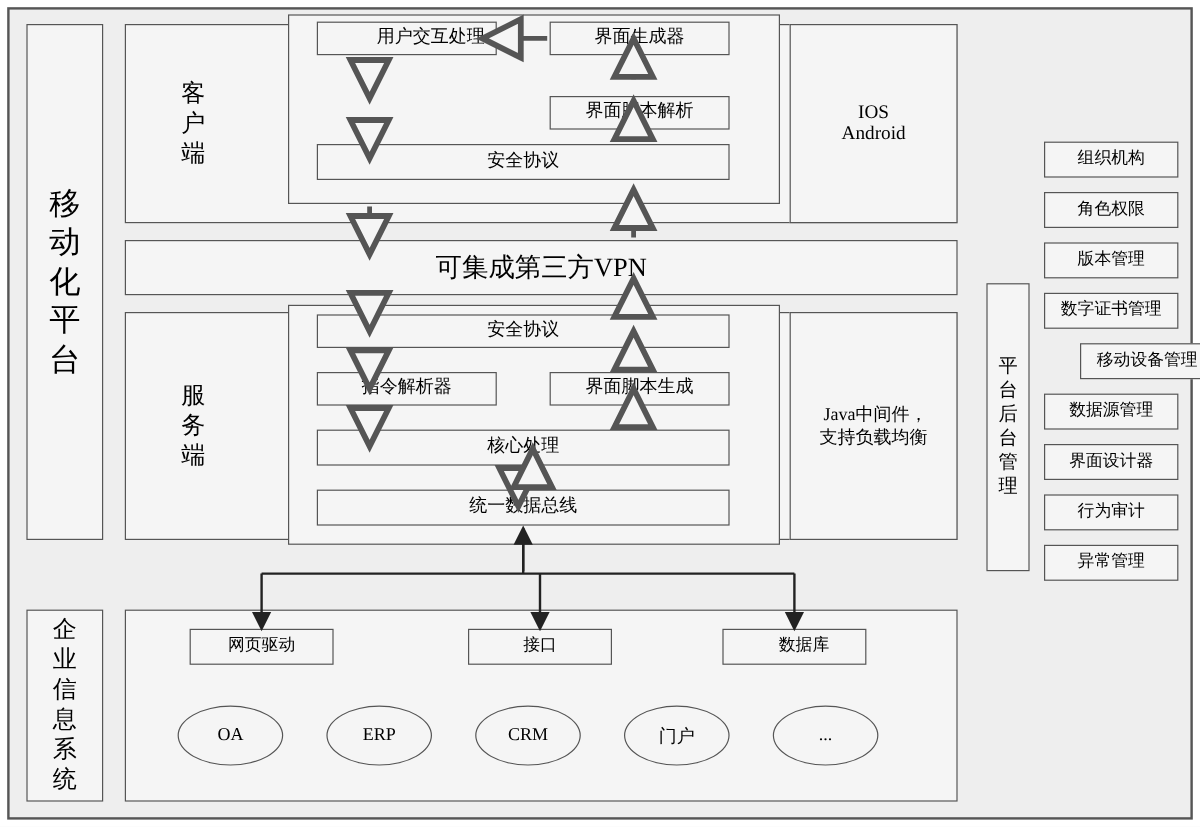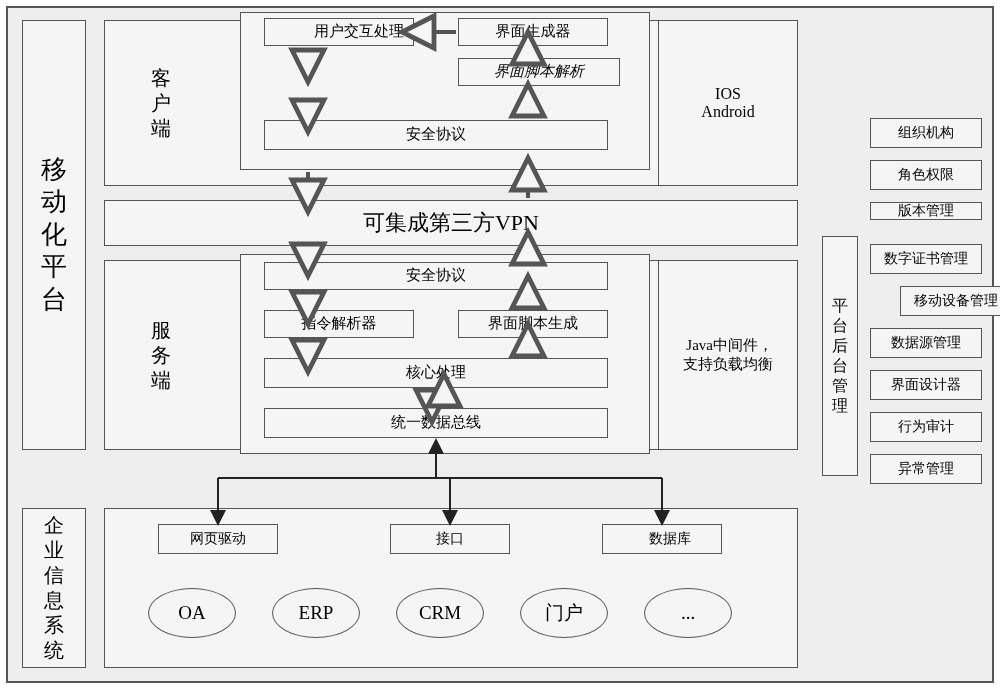--- a/index.html
+++ b/index.html
@@ -46,21 +46,21 @@
   }
   .box.small { font-size: 14px; }
   .box.big  { font-size: 22px; }
   .ell {
     position: absolute;
     border: 1.5px solid #555;
     border-radius: 50%;
     display: flex;
     align-items: center;
     justify-content: center;
-    font-size: 19px;
+    font-size: 15px;
     background: #f5f5f5;
   }
   
   .arr {
     position: absolute;
     pointer-events: none;
   }
 </style>
 </head>
 <body>
@@ -99,21 +99,21 @@
     </div>
   </div>
 
   <div>
     <div class="box small" style="left:862px; top:110px; width:112px; height:30px;">
         <span>组织机构</span>
       </div>
     <div class="box small" style="left:862px; top:152px; width:112px; height:30px;">
         <span>角色权限</span>
       </div>
-    <div class="box small" style="left:862px; top:194px; width:112px; height:18px;">
+    <div class="box small" style="left:862px; top:194px; width:112px; height:30px;">
         <span>版本管理</span>
       </div>
     <div class="box small" style="left:862px; top:236px; width:112px; height:30px;">
         <span>数字证书管理</span>
       </div>
     <div class="box small" style="left:892px; top:278px; width:112px; height:30px;">
         <span>移动设备管理</span>
       </div>
     <div class="box small" style="left:862px; top:320px; width:112px; height:30px;">
         <span>数据源管理</span>
@@ -137,21 +137,21 @@
     </div>
   </div>
 
   <div class="panel" style="left:232px; top:4px; width:410px; height:158px;"></div>
   <div class="box" style="left:256px; top:10px; width:150px; height:28px;padding-left:40px;">
       <span>用户交互处理</span>
     </div>
   <div class="box" style="left:450px; top:10px; width:150px; height:28px;">
       <span>界面生成器</span>
     </div>
-  <div class="box" style="left:450px; top:50px; width:162px; height:28px;font-style:italic;">
+  <div class="box" style="left:450px; top:72px; width:150px; height:28px;">
       <span>界面脚本解析</span>
     </div>
   <div class="box" style="left:256px; top:112px; width:344px; height:30px;">
       <span>安全协议</span>
     </div>
 
   <div class="panel" style="left:650px; top:12px; width:140px; height:166px;">
     <div style="position:absolute;left:0;top:0;right:0;bottom:0;display:flex;align-items:center;justify-content:center;white-space:pre-line;font-size:16px;text-align:center;">IOS
 Android</div>
   </div>

